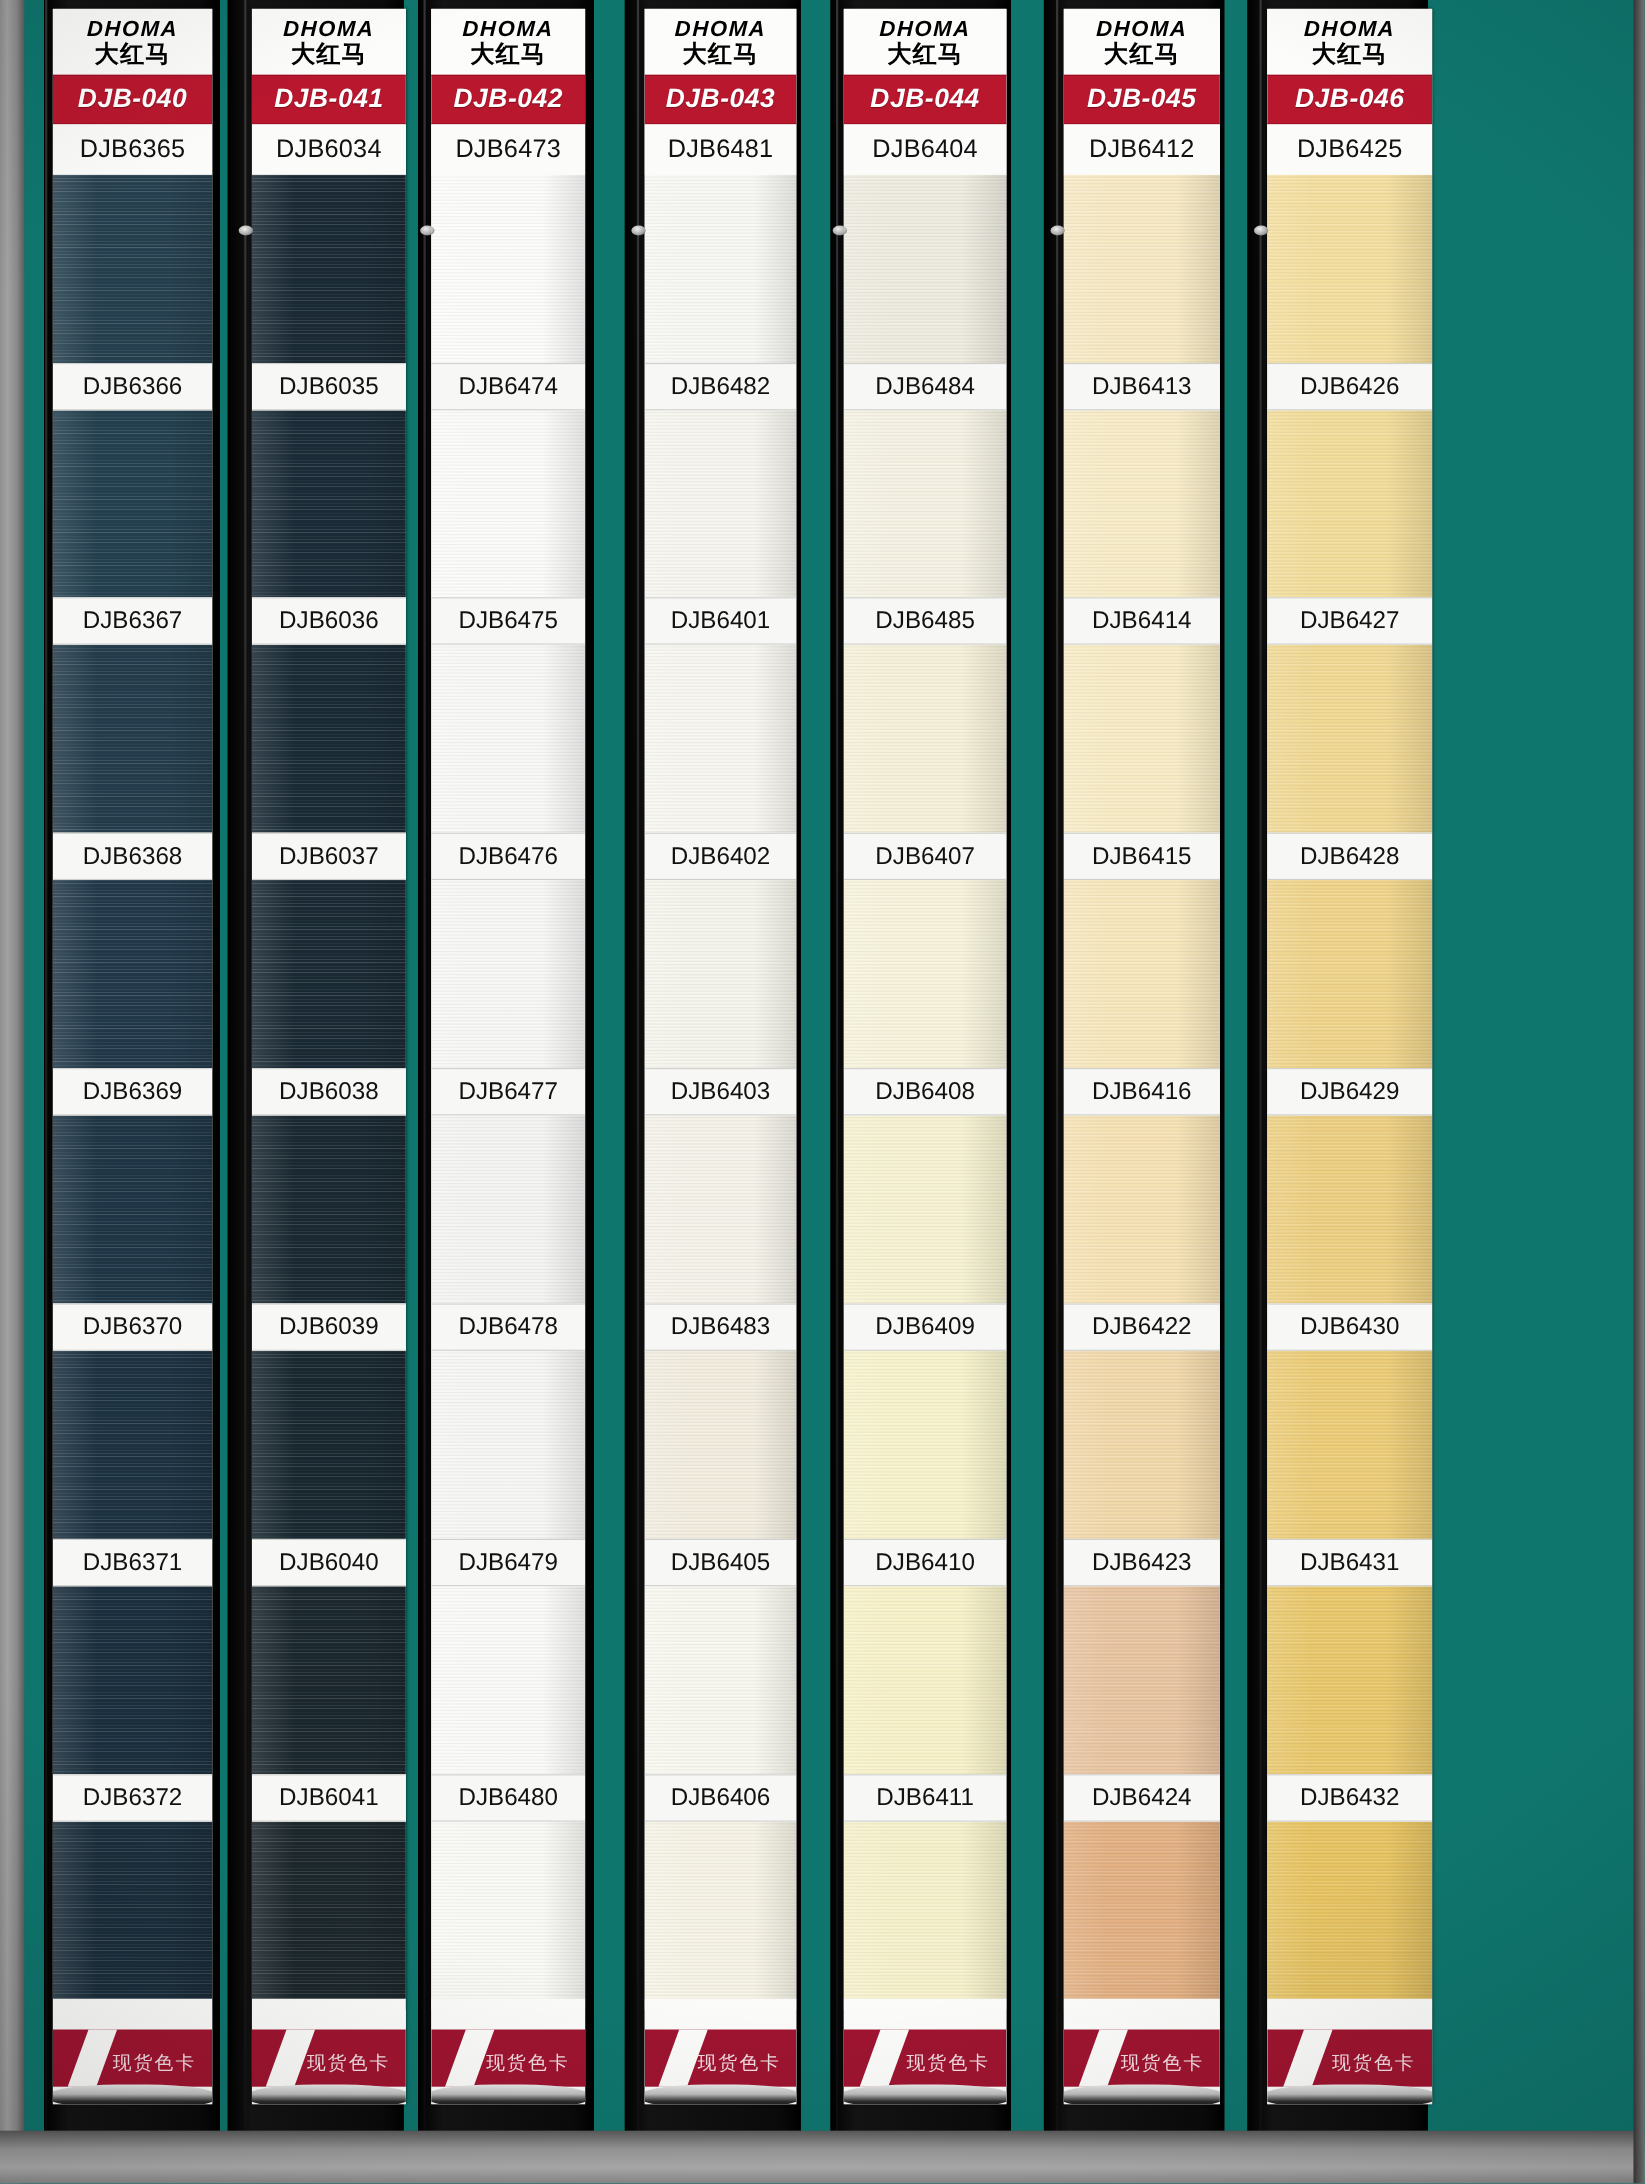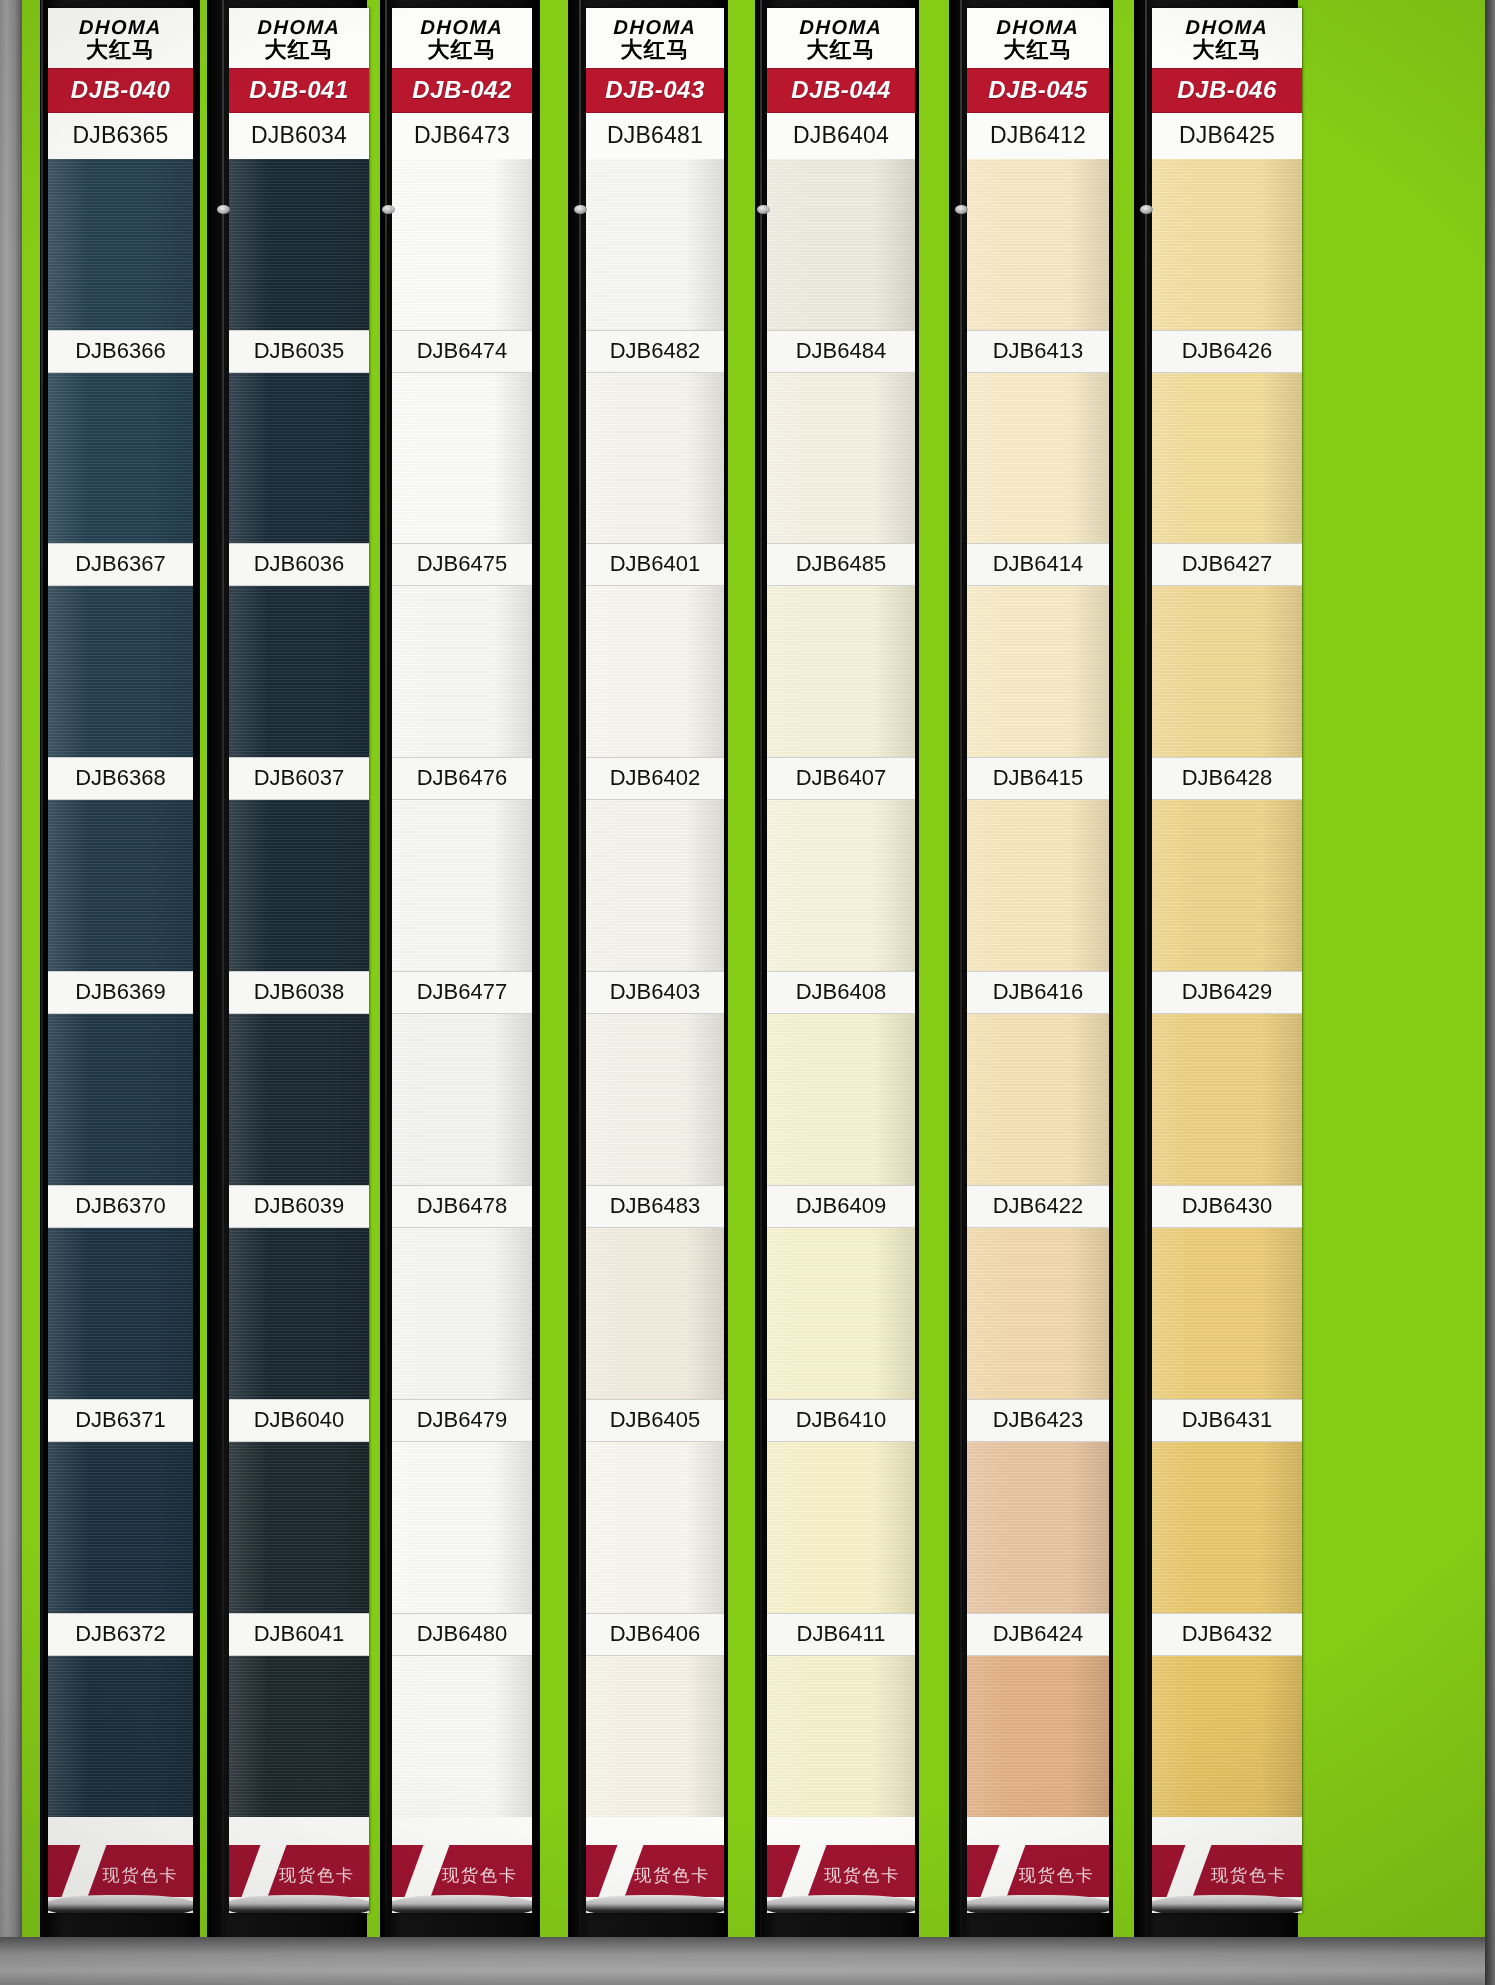--- a/index.html
+++ b/index.html
@@ -4,21 +4,21 @@
 <title>DHOMA Thread Color Card Scan</title>
 <style>
   html,body{margin:0;padding:0;background:#6f6f6f;}
   body{
     width:1495px;height:1985px;
     font-family:"Liberation Sans", sans-serif;
     overflow:hidden;position:relative;
   }
   #board{
     position:absolute;inset:0;
-    background:#84cc16;
+    background:#0f766e;
     overflow:hidden;
   }
   
   .edge{position:absolute;background:#8d8d8d;}
   .edge-left{left:0;top:0;width:22px;height:1985px;
     background:linear-gradient(90deg,#8f8f8f 0%,#a2a2a2 30%,#8a8a8a 70%,#5d5d5d 100%);}
   .edge-bottom{left:0;bottom:0;width:1495px;height:48px;
     background:linear-gradient(180deg,#5a5a5a 0%,#9a9a9a 35%,#b0b0b0 70%,#8c8c8c 100%);}
   .edge-right{right:0;top:0;width:10px;height:1985px;
     background:linear-gradient(90deg,#3a3a3a,#7d7d7d);}

